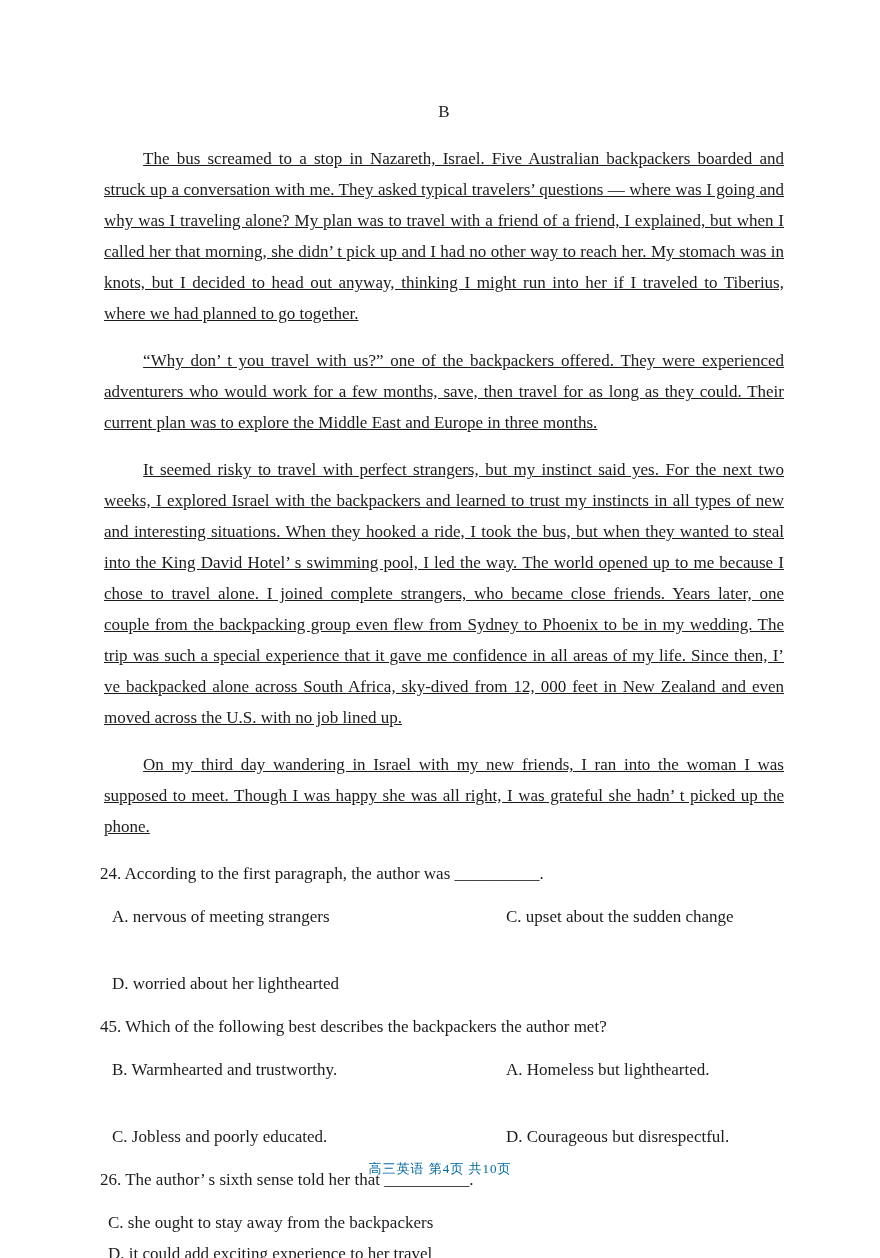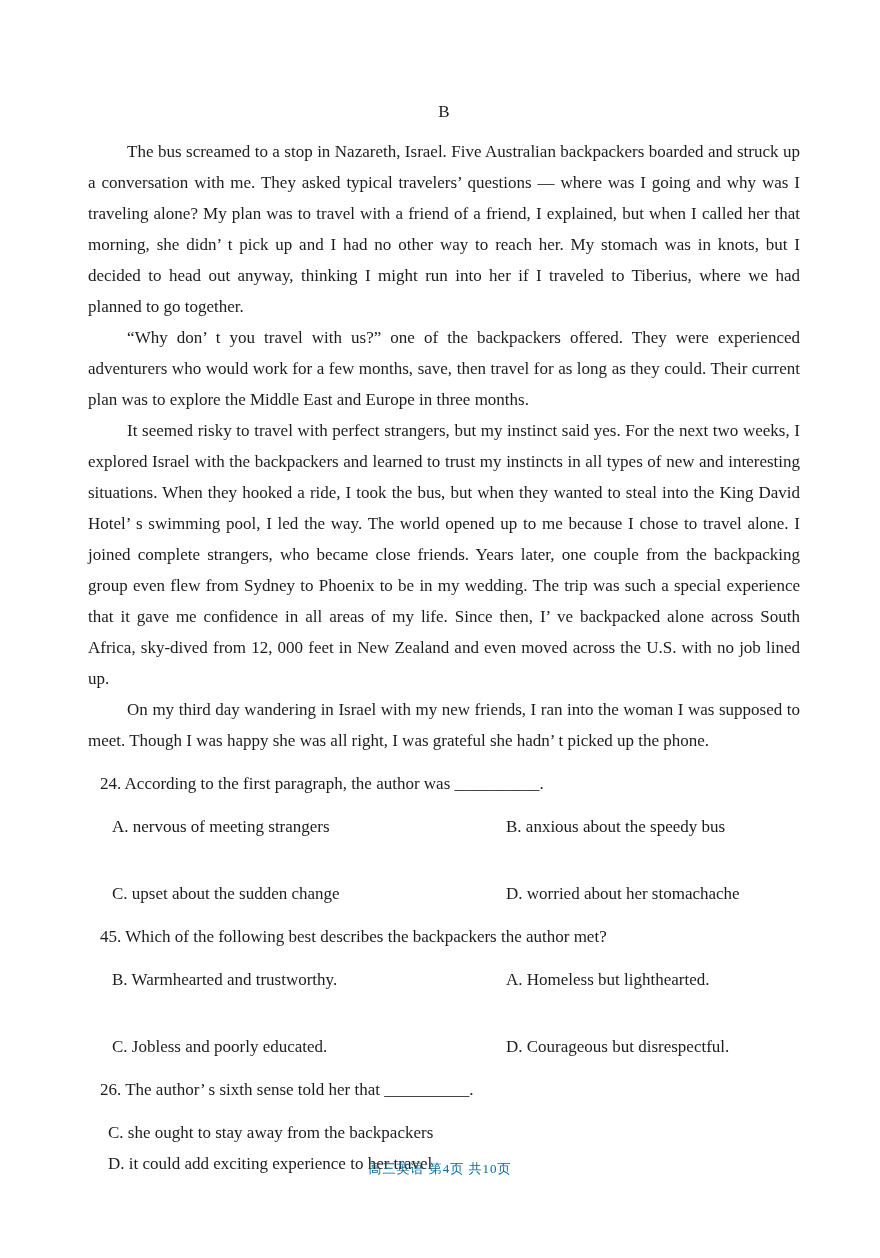--- a/index.html
+++ b/index.html
@@ -20,24 +20,25 @@
     color: #1c1c1c;
     overflow: hidden;
   }
   .section-label {
     text-align: center;
     line-height: 31px;
     margin-bottom: 9px;
     font-size: 17px;
   }
   .para {
-    margin: 0;
+    margin: 16px;
     line-height: 31px;
     text-align: justify;
     text-indent: 2.3em;
+    text-decoration: underline;
   }
   .question { margin: 0; }
   .q-stem {
     line-height: 31px;
     margin: 12px;
   }
   .options-grid {
     display: grid;
     grid-template-columns: 358px 1fr;
     padding-left: 24px;
@@ -71,23 +72,22 @@
     <p class="para">The bus screamed to a stop in Nazareth, Israel. Five Australian backpackers boarded and struck up a conversation with me. They asked typical travelers’ questions — where was I going and why was I traveling alone? My plan was to travel with a friend of a friend, I explained, but when I called her that morning, she didn’ t pick up and I had no other way to reach her. My stomach was in knots, but I decided to head out anyway, thinking I might run into her if I traveled to Tiberius, where we had planned to go together.</p>
     <p class="para">“Why don’ t you travel with us?” one of the backpackers offered. They were experienced adventurers who would work for a few months, save, then travel for as long as they could. Their current plan was to explore the Middle East and Europe in three months.</p>
     <p class="para">It seemed risky to travel with perfect strangers, but my instinct said yes. For the next two weeks, I explored Israel with the backpackers and learned to trust my instincts in all types of new and interesting situations. When they hooked a ride, I took the bus, but when they wanted to steal into the King David Hotel’ s swimming pool, I led the way. The world opened up to me because I chose to travel alone. I joined complete strangers, who became close friends. Years later, one couple from the backpacking group even flew from Sydney to Phoenix to be in my wedding. The trip was such a special experience that it gave me confidence in all areas of my life. Since then, I’ ve backpacked alone across South Africa, sky-dived from 12, 000 feet in New Zealand and even moved across the U.S. with no job lined up.</p>
     <p class="para">On my third day wandering in Israel with my new friends, I ran into the woman I was supposed to meet. Though I was happy she was all right, I was grateful she hadn’ t picked up the phone.</p>
   </div>
 
   <div class="question">
     <p class="q-stem">24. According to the first paragraph, the author was __________.</p>
     <div class="options-grid">
       <div class="option-cell">A. nervous of meeting strangers</div>
-      <div class="option-cell">B. anxious about the speedy bus</div>
       <div class="option-cell">C. upset about the sudden change</div>
-      <div class="option-cell">D. worried about her stomachache</div>
+      <div class="option-cell">D. worried about her lighthearted</div>
     </div>
   </div>
 
   <div class="question">
     <p class="q-stem">45. Which of the following best describes the backpackers the author met?</p>
     <div class="options-grid">
       <div class="option-cell">B. Warmhearted and trustworthy.</div>
       <div class="option-cell">A. Homeless but lighthearted.</div>
       <div class="option-cell">C. Jobless and poorly educated.</div>
       <div class="option-cell">D. Courageous but disrespectful.</div>

